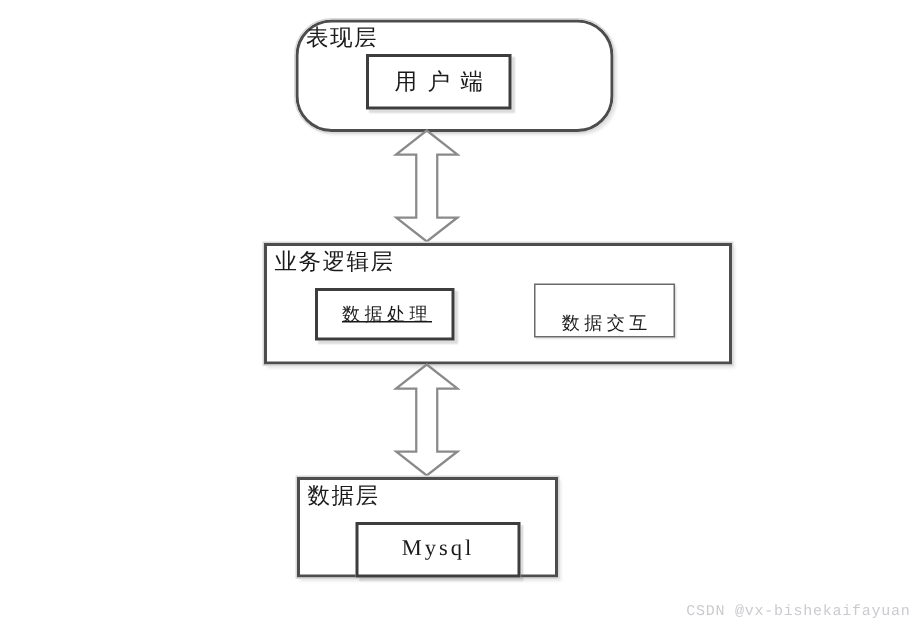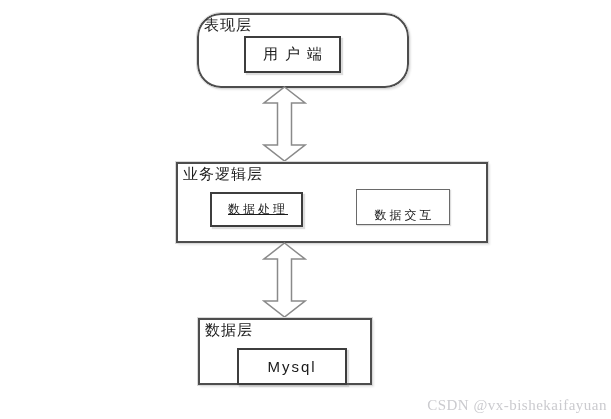--- a/index.html
+++ b/index.html
@@ -61,21 +61,21 @@
     text-indent: 7px;
     white-space: nowrap;
   }
   .node-label-small {
     font-size: 12px;
     letter-spacing: 3px;
     text-indent: 3px;
     white-space: nowrap;
   }
   .node-label-mono {
-    font-family: Liberation Sans, sans-serif;
+    font-family: Liberation Serif, serif;
     font-size: 15px;
     letter-spacing: 2px;
     white-space: nowrap;
   }
   .arrow {
     position: absolute;
     width: 45px;
   }
   .arrow polygon {
     fill: var(--arrow-fill);
@@ -90,22 +90,22 @@
   #layer-business     { left: 136px; top: 162px; width: 312px; height: 81px; margin-left: 40px; }
   #node-processing    { left: 32px;  top: 28px;  width: 93px;  height: 35px; text-decoration: underline; }
   #node-interaction   { left: 178px; top: 25px;  width: 94px;  height: 36px; }
   #arrow-2            { left: 262px; top: 242px; height: 76px; }
   #layer-data         { left: 198px; top: 318px; width: 174px; height: 67px; }
   #node-mysql         { left: 37px;  top: 28px;  width: 110px; height: 37px; }
   .watermark {
     position: absolute;
     right: 4px;
     bottom: 5px;
-    font-family: Liberation Serif, serif;
-    font-size: 15px;
+    font-family: Liberation Mono, monospace;
+    font-size: 10px;
     color: var(--watermark);
     letter-spacing: 0.5px;
   }
 </style>
 </head>
 <body>
 
 <div class="canvas">
 
   <div class="layer-box" id="layer-presentation">

